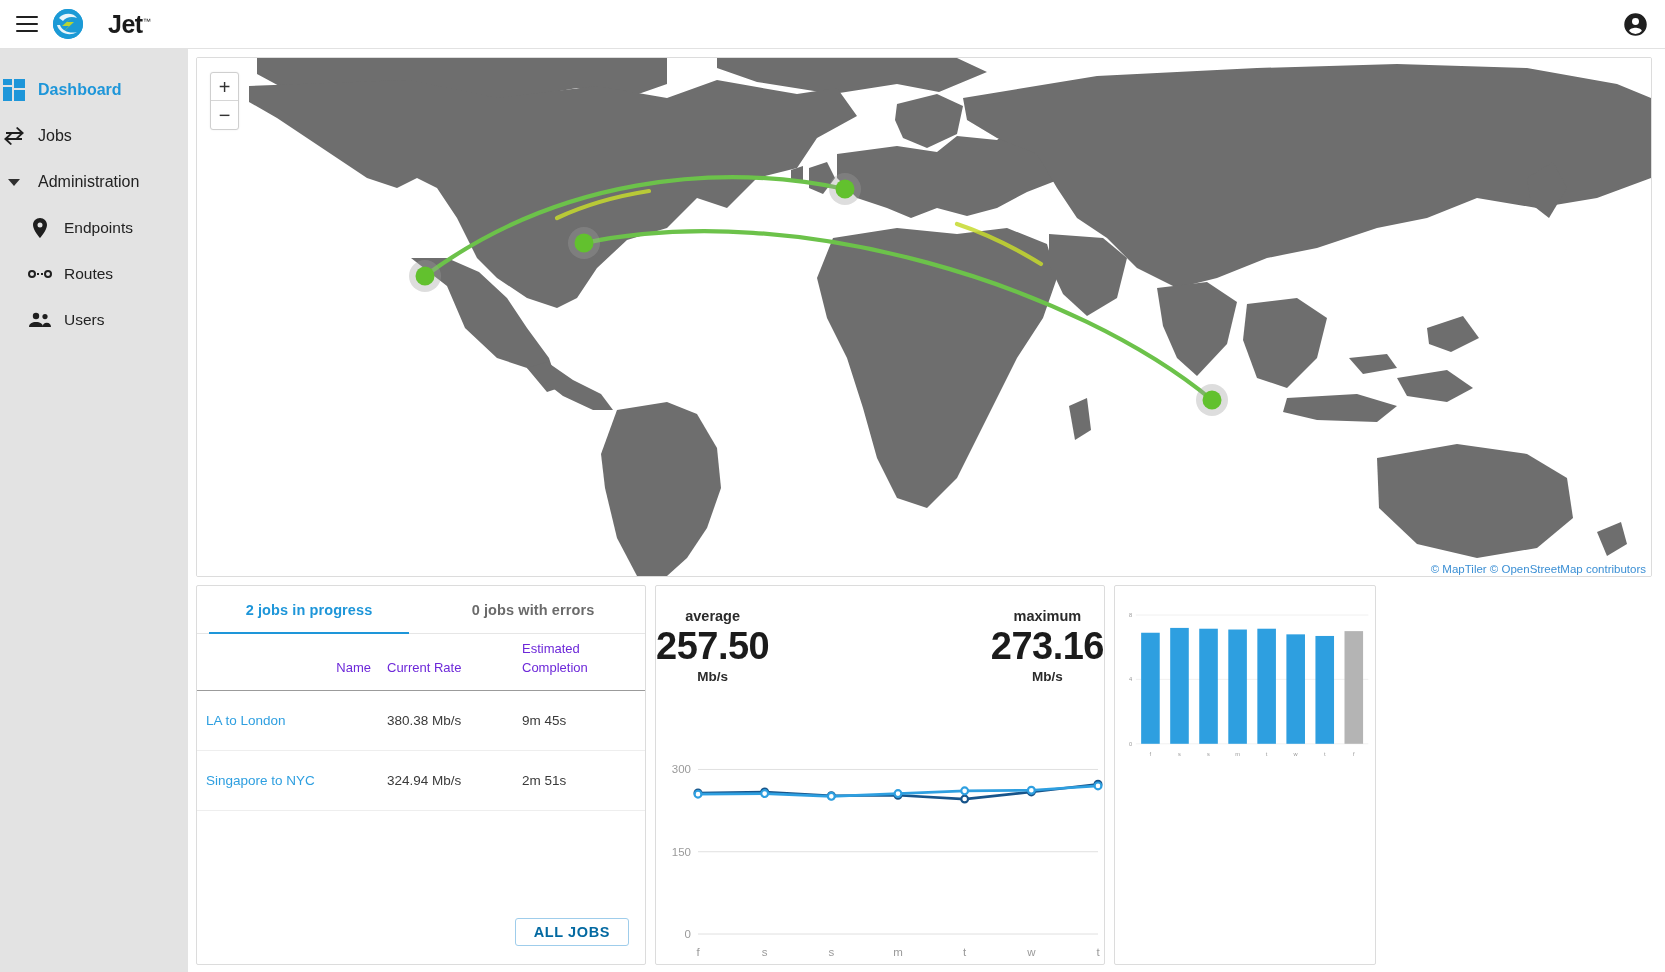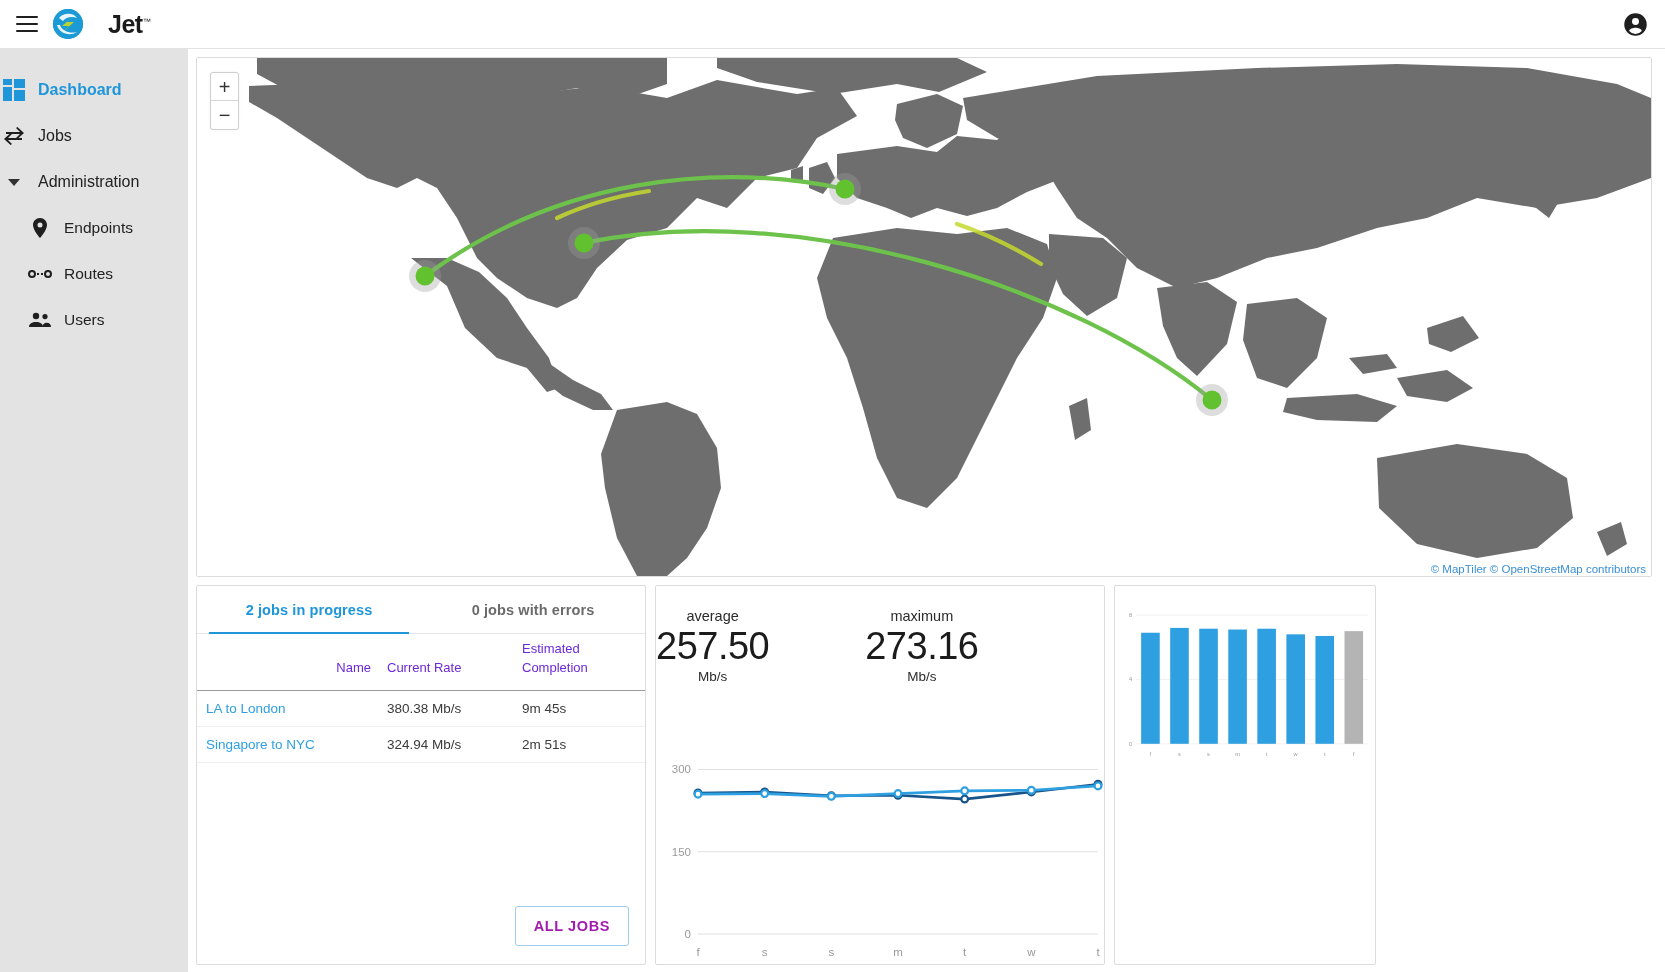--- a/index.html
+++ b/index.html
@@ -113,35 +113,35 @@
   table.jobs { width: 100%; border-collapse: collapse; table-layout: fixed; }
   table.jobs th {
     text-align: left; font-size: 13px; font-weight: normal; color: #6d28d9;
     padding: 6px 8px 12px 8px; vertical-align: bottom;
     border-bottom: 1.5px solid #9b9b9b;
     line-height: 1.45;
   }
   table.jobs th.c1 { width: 182px; padding-left: 9px; text-align: right; }
   table.jobs th.c2 { width: 135px; }
   table.jobs td {
-    font-size: 13.5px; color: #3a3a3a; padding: 10px 8px;
+    font-size: 13.5px; color: #3a3a3a; padding: 22px 8px;
     border-bottom: 1px solid #eeeeee;
   }
   table.jobs td.c1 { padding-left: 9px; }
   table.jobs td a { color: #2e9fe0; text-decoration: none; cursor: pointer; }
   .all-jobs-wrap { position: absolute; right: 16px; bottom: 18px; }
   .btn-alljobs {
-    border: 1px solid #9fcdeb; background: #fff; color: #a21caf;
+    border: 1px solid #9fcdeb; background: #fff; color: #0369a1;
     font-size: 14.5px; font-weight: bold; letter-spacing: .6px;
-    padding: 11px 18px; border-radius: 3px; cursor: pointer;
+    padding: 5px 18px; border-radius: 3px; cursor: pointer;
     font-family: "Liberation Sans", sans-serif;
   }
 
   
-  .stats { display: flex; justify-content: flex-start; gap: 96px; padding-top: 22px; }
+  .stats { display: flex; justify-content: space-between; gap: 74px; padding-top: 22px; font-weight: bold; }
   .stat { text-align: center; }
   .stat .lbl { font-size: 14.5px; color: #2b2b2b; }
   .stat .val { font-size: 38px; color: #1b1b1b; line-height: 1.18; letter-spacing: -0.5px; }
   .stat .unit { font-size: 13.5px; color: #2b2b2b; }
   .linechart { position: absolute; left: 0; right: 0; bottom: 0; height: 225px; }
   .barchart { position: absolute; inset: 0; }
   svg text { font-family: "Liberation Sans", sans-serif; }
 </style>
 </head>
 <body>

